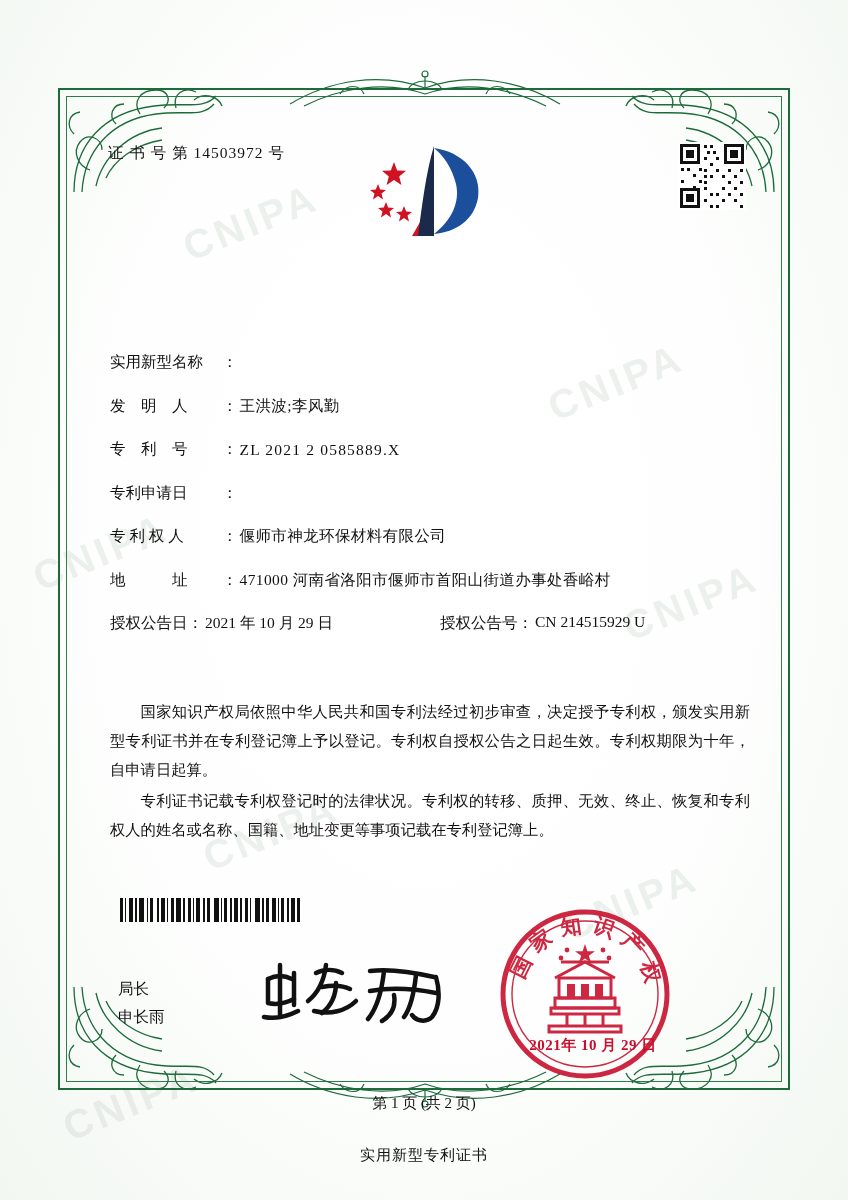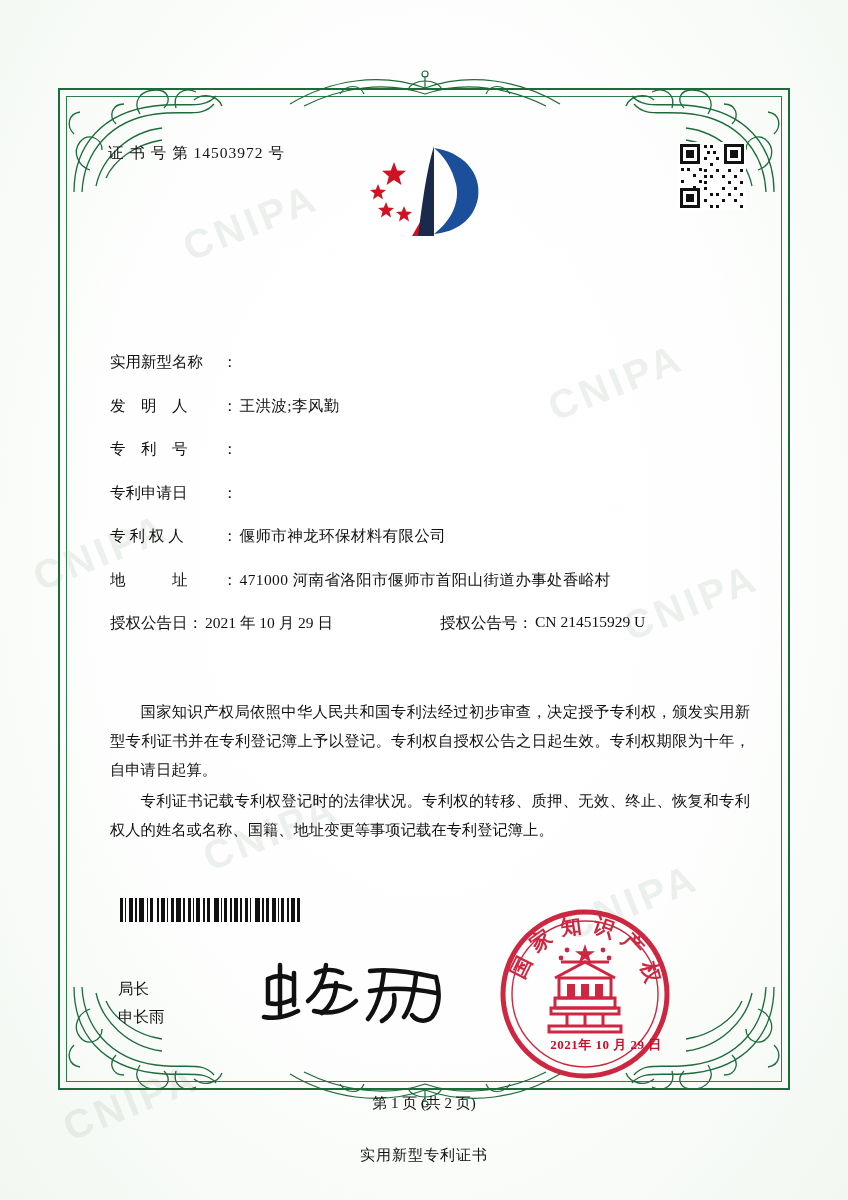--- a/index.html
+++ b/index.html
@@ -193,25 +193,25 @@
   
   .seal {
     position: absolute;
     left: 497px;
     top: 906px;
     width: 176px;
     height: 176px;
   }
   .seal-date {
     position: absolute;
-    left: 516px;
+    left: 503px;
     top: 1036px;
     width: 180px;
     text-align: center;
-    font-size: 13px;
+    font-size: 15px;
     color: #c8102e;
     letter-spacing: 0.5px;
     font-weight: bold;
   }
 
   
   .page-num {
     position: absolute;
     left: 0;
     top: 1094px;
@@ -418,20 +418,21 @@
 
     <div class="field-row">
       <div class="field-label">发　明　人</div>
       <div class="field-colon">：</div>
       <div class="field-value">王洪波;李风勤</div>
     </div>
 
     <div class="field-row">
       <div class="field-label">专　利　号</div>
       <div class="field-colon">：</div>
+      <div class="field-value mono-ish">ZL 2021 2 0585889.X</div>
     </div>
 
     <div class="field-row">
       <div class="field-label">专利申请日</div>
       <div class="field-colon">：</div>
     </div>
 
     <div class="field-row">
       <div class="field-label">专 利 权 人</div>
       <div class="field-colon">：</div>

